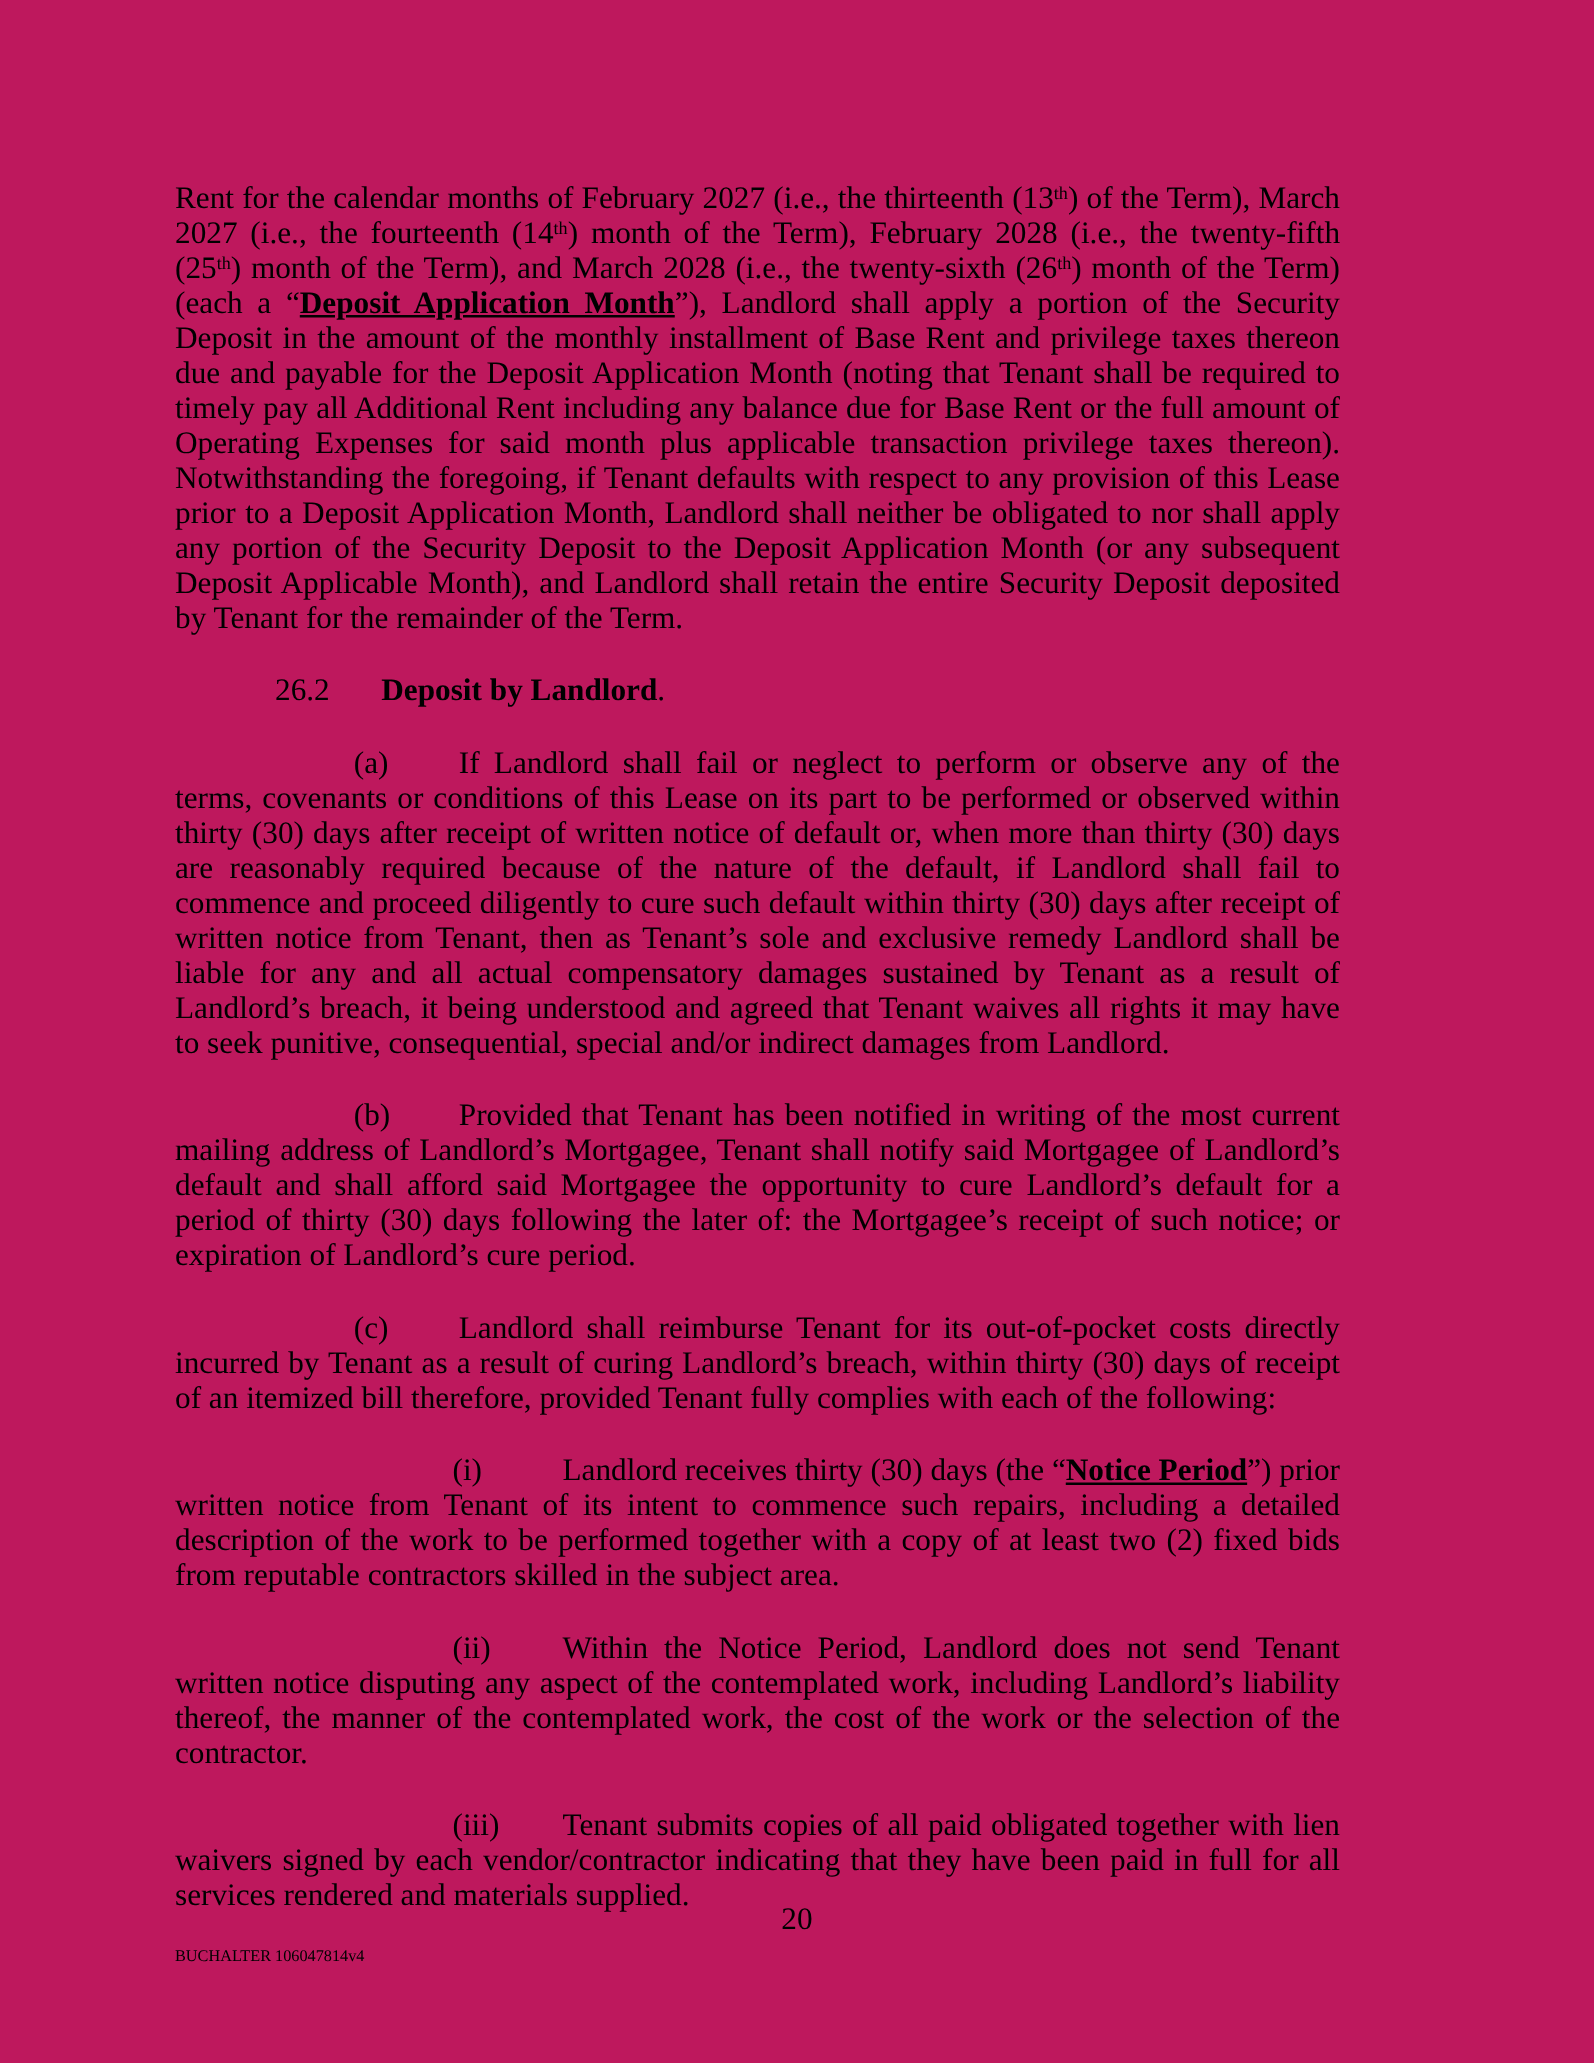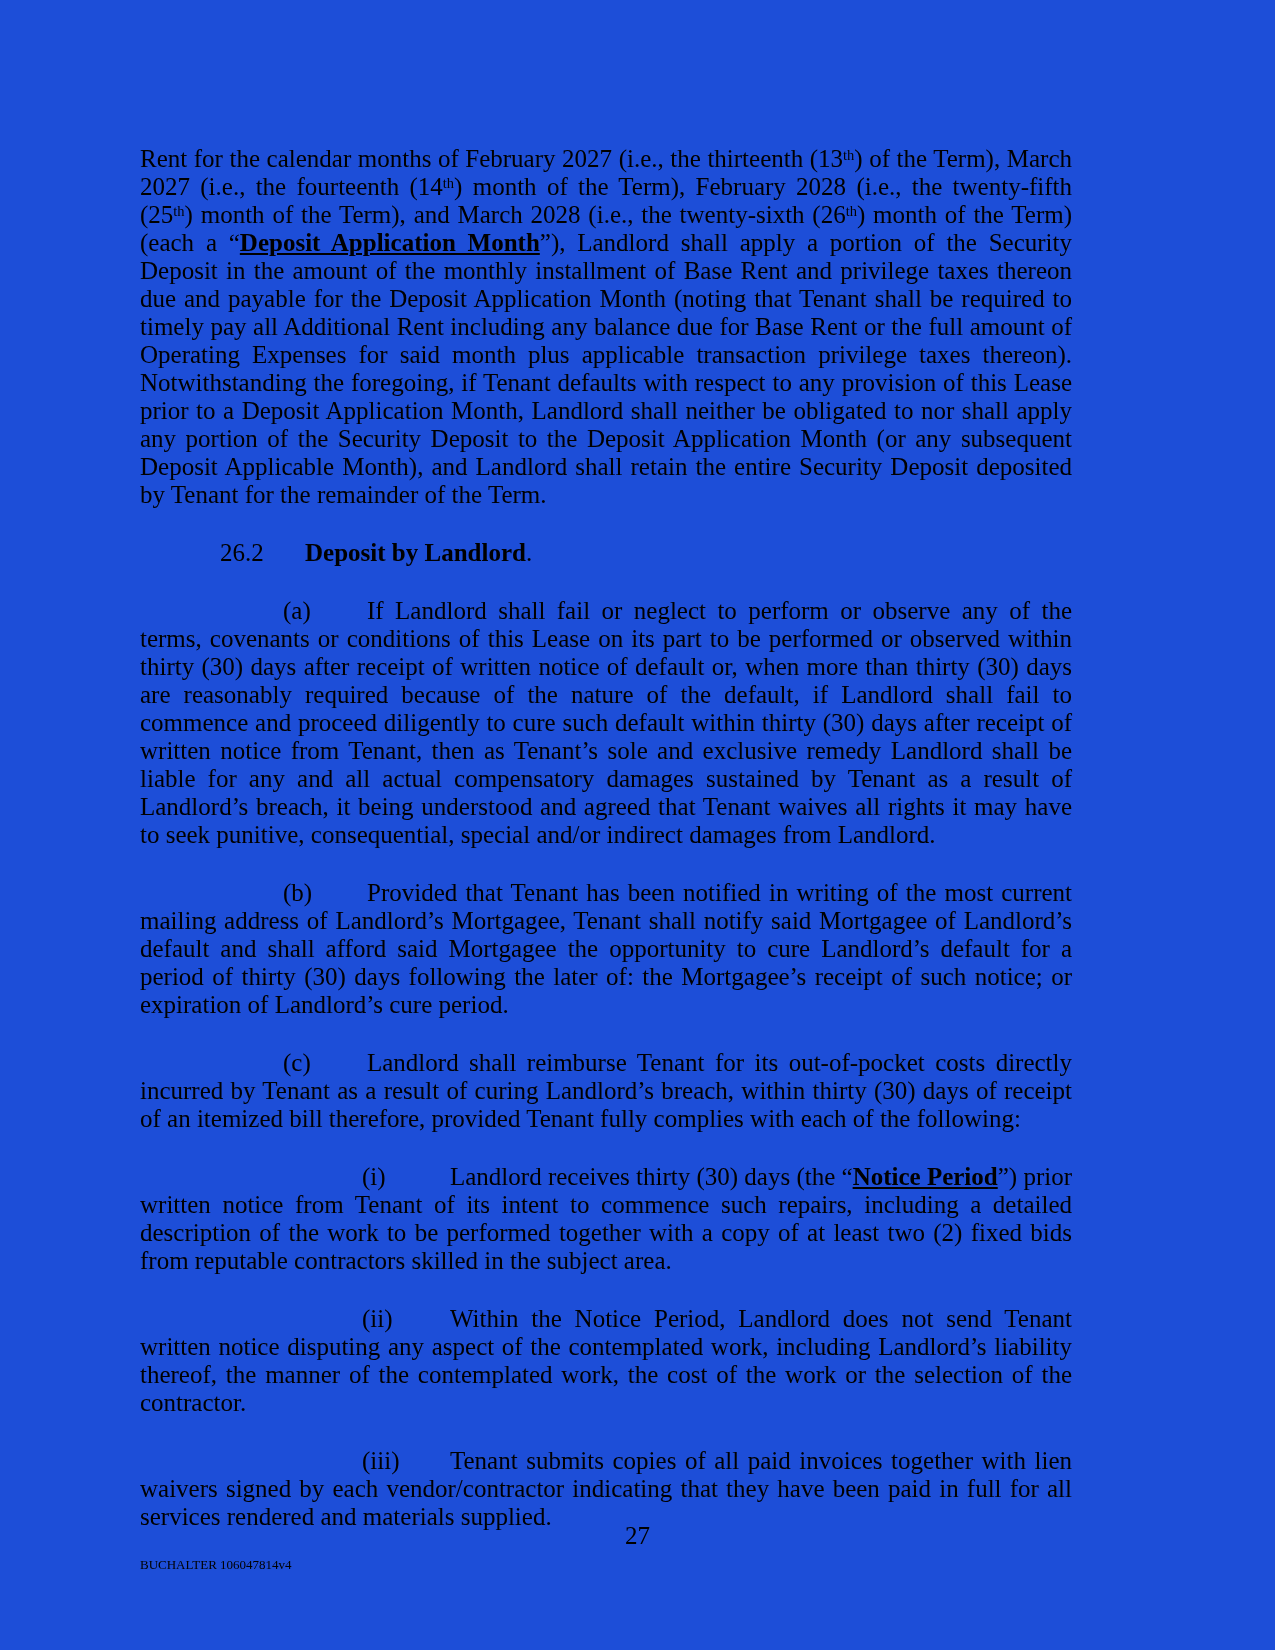--- a/index.html
+++ b/index.html
@@ -1,20 +1,20 @@
 <!DOCTYPE html>
 <html><head>
 <meta charset="utf-8">
 <style>
   html, body { margin: 0; padding: 0; background: #ffffff; }
   .page {
     position: relative;
     width: 1275px;
     height: 1650px;
-    background: #1d4ed8;
+    background: #be185d;
     color: #000000;
     font-family: "Liberation Serif", "DejaVu Serif", serif;
     overflow: hidden;
   }
   .content {
     position: absolute;
     left: 140px;
     top: 145px;
     width: 932px;
     font-size: 25px;
@@ -60,17 +60,17 @@
 
 <div class="page">
   <div class="content">
       <div class="para body"><span>Rent for the calendar months of February 2027  (i.e., the thirteenth (13</span><span><sup>th</sup></span><span>) of the Term), March 2027 (i.e., the fourteenth (14</span><span><sup>th</sup></span><span>) month of the Term), February 2028 (i.e., the twenty-fifth (25</span><span><sup>th</sup></span><span>) month of the Term), and March 2028 (i.e., the twenty-sixth (26</span><span><sup>th</sup></span><span>) month of the Term) (each a “</span><span class="b u">Deposit Application Month</span><span>”), Landlord shall apply a portion of the Security Deposit in the amount of the monthly installment of Base Rent and privilege taxes thereon due and payable for the Deposit Application Month (noting that Tenant shall be required to timely pay all Additional Rent including any balance due for Base Rent or the full amount of Operating Expenses for said month plus applicable transaction privilege taxes thereon). Notwithstanding the foregoing, if Tenant defaults with respect to any provision of this Lease prior to a Deposit Application Month, Landlord shall neither be obligated to nor shall apply any portion of the Security Deposit to the Deposit Application Month (or any subsequent Deposit Applicable Month), and Landlord shall retain the entire Security Deposit deposited by Tenant for the remainder of the Term.</span></div>
       <div class="para heading"><span class="label">26.2</span><span class="b">Deposit by Landlord</span><span>.</span></div>
       <div class="para level1"><span class="label">(a)</span><span>If Landlord shall fail or neglect to perform or observe any of the terms, covenants or conditions of this Lease on its part to be performed or observed within thirty (30) days after receipt of written notice of default or, when more than thirty (30) days are reasonably required because of the nature of the default, if Landlord shall fail to commence and proceed diligently to cure such default within thirty (30) days after receipt of written notice from Tenant, then as Tenant’s sole and exclusive remedy Landlord shall be liable for any and all actual compensatory damages sustained by Tenant as a result of Landlord’s breach, it being understood and agreed that Tenant waives all rights it may have to seek punitive, consequential, special and/or indirect damages from Landlord.</span></div>
       <div class="para level1"><span class="label">(b)</span><span>Provided that Tenant has been notified in writing of the most current mailing address of Landlord’s Mortgagee, Tenant shall notify said Mortgagee of Landlord’s default and shall afford said Mortgagee the opportunity to cure Landlord’s default for a period of thirty (30) days following the later of: the Mortgagee’s receipt of such notice; or expiration of Landlord’s cure period.</span></div>
       <div class="para level1"><span class="label">(c)</span><span>Landlord shall reimburse Tenant for its out-of-pocket costs directly incurred by Tenant as a result of curing Landlord’s breach, within thirty (30) days of receipt of an itemized bill therefore, provided Tenant fully complies with each of the following:</span></div>
       <div class="para level2"><span class="label">(i)</span><span>Landlord receives thirty (30) days (the “</span><span class="b u">Notice Period</span><span>”) prior written notice from Tenant of its intent to commence such repairs, including a detailed description of the work to be performed together with a copy of at least two (2) fixed bids from reputable contractors skilled in the subject area.</span></div>
       <div class="para level2"><span class="label">(ii)</span><span>Within the Notice Period, Landlord does not send Tenant written notice disputing any aspect of the contemplated work, including Landlord’s liability thereof, the manner of the contemplated work, the cost of the work or the selection of the contractor.</span></div>
-      <div class="para level2"><span class="label">(iii)</span><span>Tenant submits copies of all paid invoices together with lien waivers signed by each vendor/contractor indicating that they have been paid in full for all services rendered and materials supplied.</span></div>
+      <div class="para level2"><span class="label">(iii)</span><span>Tenant submits copies of all paid obligated together with lien waivers signed by each vendor/contractor indicating that they have been paid in full for all services rendered and materials supplied.</span></div>
     </div>
-  <div class="page-number">27</div>
+  <div class="page-number">20</div>
   <div class="doc-footer">BUCHALTER 106047814v4</div>
 </div>
 
 </body></html>

